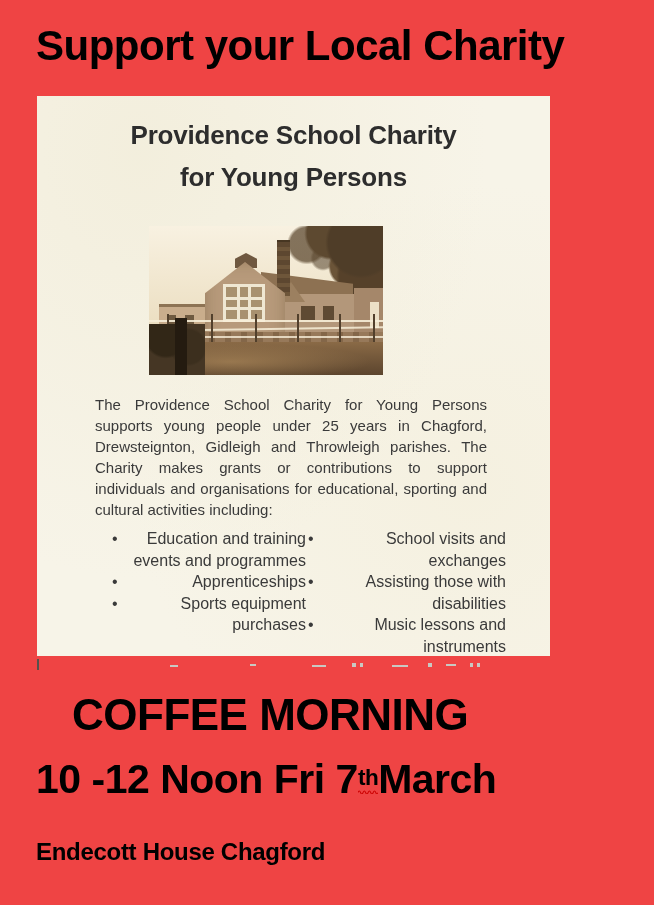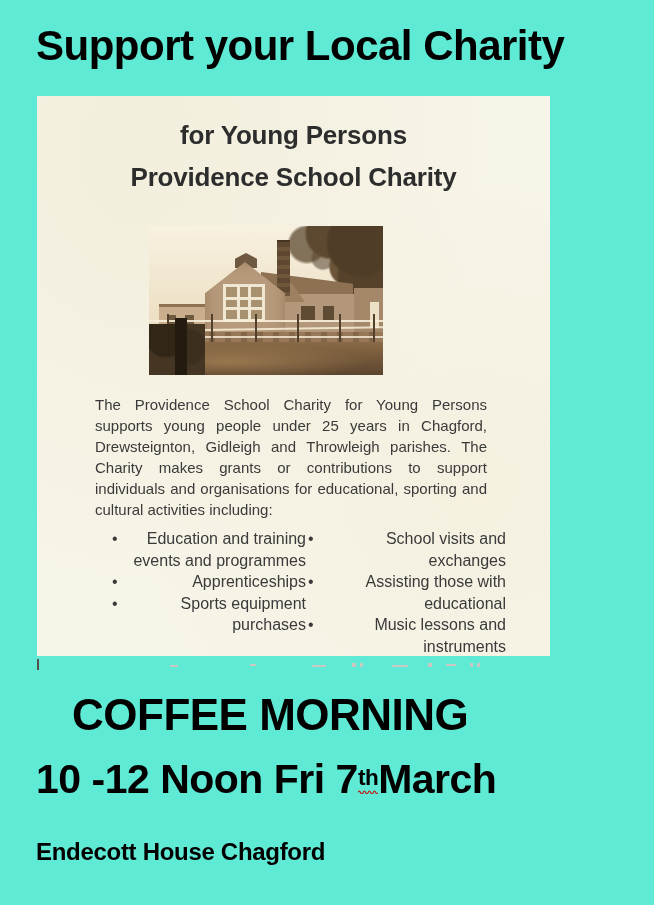--- a/index.html
+++ b/index.html
@@ -1,19 +1,19 @@
 <!DOCTYPE html>
 <html><head>
 <meta charset="utf-8">
 <style>
   * { margin:0; padding:0; box-sizing:border-box; }
   html,body { background:#ffffff; }
   body { font-family:"Liberation Sans", sans-serif; }
   .poster {
-    position:relative; width:654px; height:905px; background:#5eead4;
+    position:relative; width:654px; height:905px; background:#ef4444;
     overflow:hidden;
   }
   
   .main-title {
     position:absolute; top:22px; left:36px; width:610px;
     font-size:42px; font-weight:700; color:#000; letter-spacing:-0.5px;
     white-space:nowrap;
   }
   .coffee-line {
     position:absolute; top:690px; left:36px;
@@ -126,22 +126,22 @@
 </style>
 </head>
 <body>
 
 <div class="poster">
 
   <h1 class="main-title">Support your Local Charity</h1>
 
   <div class="scan">
     <div class="scan-heading">
+      <div>Providence School Charity</div>
       <div>for Young Persons</div>
-      <div>Providence School Charity</div>
     </div>
 
     <div class="photo">
       <div class="ph-sky"></div>
       <div class="ph-tree"></div>
       <div class="ph-wing-left">
         <div class="ph-wl-win1"></div>
         <div class="ph-wl-win2"></div>
       </div>
       <div class="ph-roof-right"></div>
@@ -175,21 +175,21 @@
     <p class="scan-paragraph">The Providence School Charity for Young Persons supports young people under 25 years in Chagford, Drewsteignton, Gidleigh and Throwleigh parishes. The Charity makes grants or contributions to support individuals and organisations for educational, sporting and cultural activities including:</p>
 
     <div class="scan-bullets">
       <ul class="col-left">
         <li>Education and training events and programmes</li>
         <li>Apprenticeships</li>
         <li>Sports equipment purchases</li>
       </ul>
       <ul class="col-right">
         <li>School visits and exchanges</li>
-        <li>Assisting those with educational</li>
+        <li>Assisting those with disabilities</li>
         <li>Music lessons and instruments</li>
       </ul>
     </div>
   </div>
 
   <div class="artifact-tick"></div>
   <div class="artifact" style="left:170px; top:665px; width:8px;  height:2px;"></div>
   <div class="artifact" style="left:250px; top:664px; width:6px;  height:2px;"></div>
   <div class="artifact" style="left:312px; top:665px; width:14px; height:2px;"></div>
   <div class="artifact" style="left:352px; top:663px; width:4px;  height:4px;"></div>

